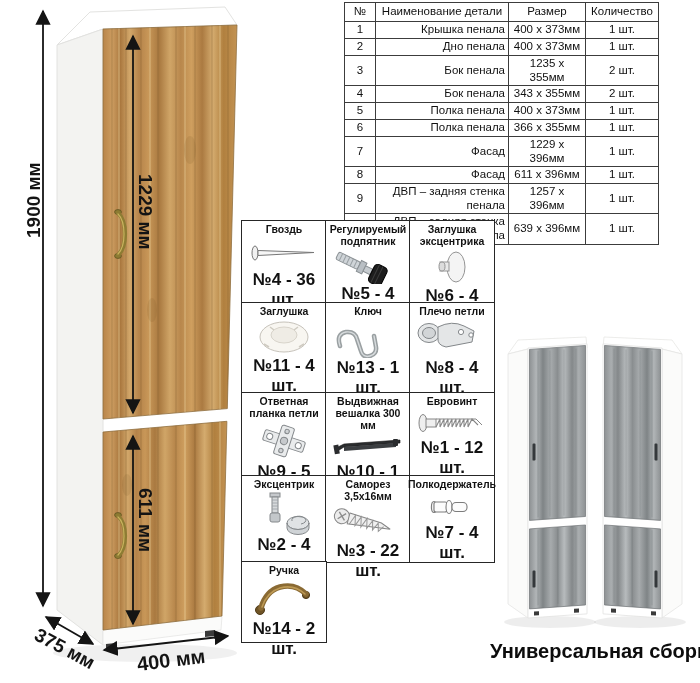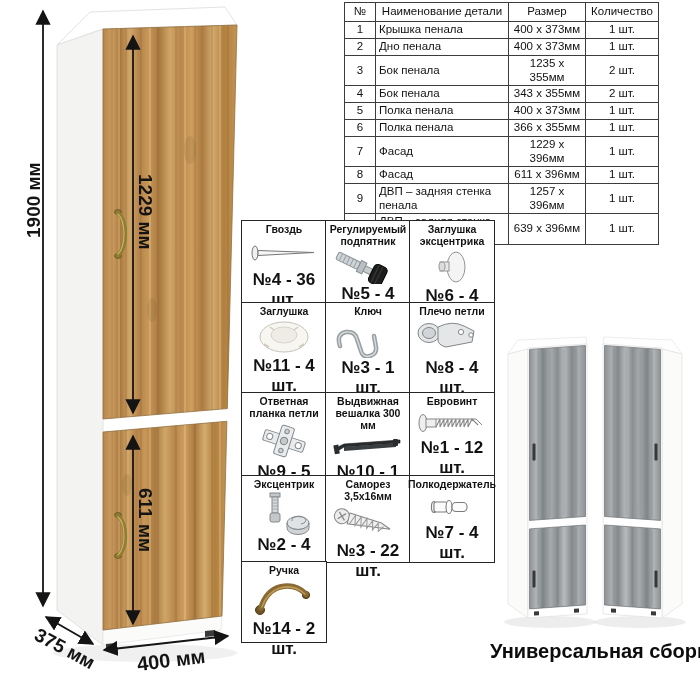--- a/index.html
+++ b/index.html
@@ -14,21 +14,21 @@
   .parts-table{
     position:absolute;left:344px;top:2px;border-collapse:collapse;
     font-size:11.5px;line-height:1.18;table-layout:fixed;
   }
   .parts-table th,.parts-table td{
     border:1px solid #3c3c3c;padding:1px 3px;vertical-align:middle;background:#fff;
   }
   .parts-table th{font-weight:normal;text-align:center;height:16px;}
   .parts-table td{height:14px;}
   .c-num{width:24px;text-align:center;}
-  .c-name{width:126px;text-align:left;}
+  .c-name{width:126px;text-align:right;}
   .c-size{width:70px;text-align:center;border-radius:9px;}
   .c-qty{width:66px;text-align:center;}
   
   .hw-grid{
     position:absolute;left:242px;top:221px;
     display:grid;grid-template-columns:repeat(3,84px);
     grid-template-rows:82px 90px 83px 86px 80px;
   }
   .hw-cell{
     border:1.5px solid #262626;margin:-0.75px;background:#fff;
@@ -253,21 +253,21 @@
 
 
   <div class="hw-cell">
     <div class="hw-title">Ключ</div>
     <div class="hw-icon">
       <svg width="76" height="40" viewBox="0 0 76 40">
         <path d="M10,28 q-4,-12 6,-14 q9,-1 11,7 l4,12 q2,7 9,5 q7,-2 6,-9 l-2,-11" fill="none" stroke="#9aa0a2" stroke-width="4.5" stroke-linecap="round"></path>
         <path d="M10,28 q-4,-12 6,-14 q9,-1 11,7 l4,12 q2,7 9,5 q7,-2 6,-9 l-2,-11" fill="none" stroke="#d7dbdd" stroke-width="1.4" stroke-linecap="round"></path>
       </svg>
     </div>
-    <div class="hw-count">№3 - 1 шт.</div>
+    <div class="hw-count">№13 - 1 шт.</div>
   </div>
 
   <div class="hw-cell">
     <div class="hw-title">Плечо петли</div>
     <div class="hw-icon">
       <svg width="76" height="40" viewBox="0 0 76 40">
         <g fill="#e4e6e7" stroke="#83878a" stroke-width="1">
           <ellipse cx="15" cy="15" rx="11" ry="9.5"></ellipse>
           <ellipse cx="15" cy="15" rx="6.5" ry="5.5" fill="#d2d5d7"></ellipse>
           <path d="M24,9 q14,-7 26,-1 l10,5 l-2,11 l-26,5 q-9,-2 -8,-9 z"></path>

